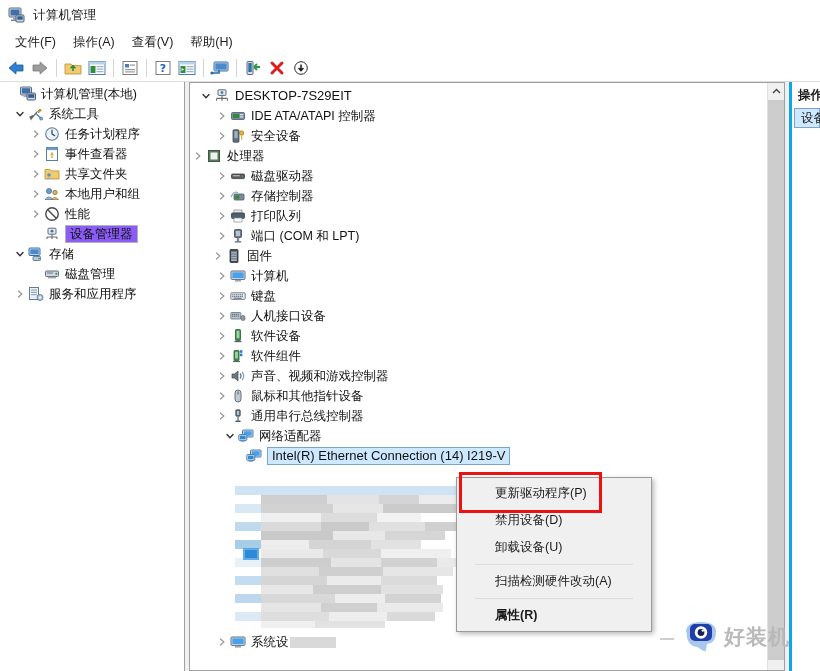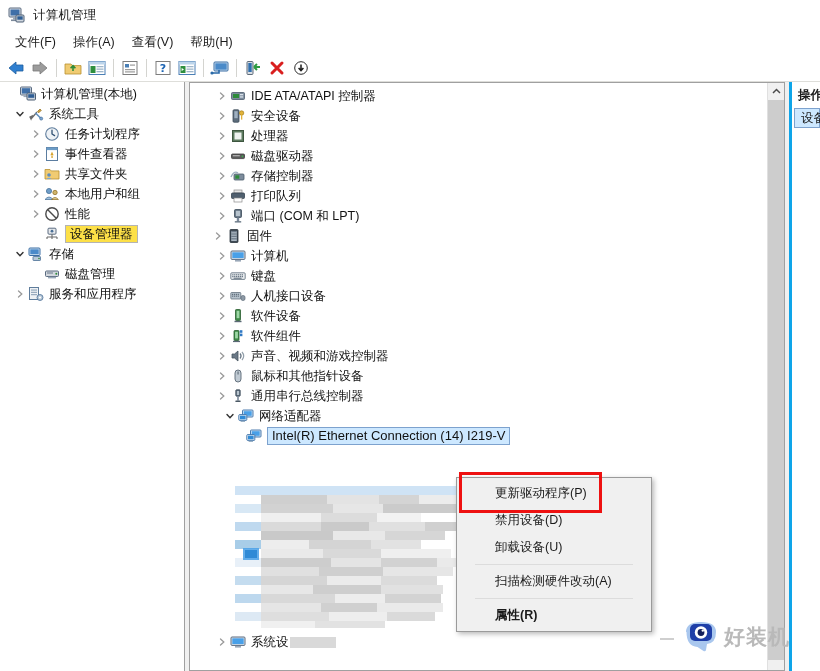--- a/index.html
+++ b/index.html
@@ -61,21 +61,21 @@
     height:20px;line-height:15px;
   }
 
   
   .row{height:20px;display:flex;align-items:center;white-space:nowrap;position:relative;}
   .row .lbl{font-size:12.5px;color:#111;line-height:20px;}
   .chev{width:16px;height:20px;flex:0 0 auto;display:flex;align-items:center;justify-content:center;}
   .chev svg{display:block;}
   .ic{width:16px;height:16px;flex:0 0 auto;margin-right:5px;position:relative;}
 
-  .row.sel-gray .lbl{background:#fde047;padding:1px 4px;border:1px solid #b4b4b4;line-height:14px;}
+  .row.sel-gray .lbl{background:#8b5cf6;padding:1px 4px;border:1px solid #b4b4b4;line-height:14px;}
   .row.sel-blue .lbl{background:#cde8ff;padding:1px 4px;border:1px solid #7da2ce;line-height:14px;}
 
   
   .vscroll{position:absolute;right:0;top:0;width:16px;height:587px;background:#f0f0f0;border-left:1px solid #e0e0e0;}
   .vscroll .arrow{width:16px;height:17px;display:flex;align-items:center;justify-content:center;background:#f0f0f0;}
   .vscroll .thumb{position:absolute;top:17px;left:0;width:16px;height:560px;background:#cdcdcd;}
 
   
   .mosaic{position:absolute;pointer-events:none;}
 
@@ -391,20 +391,35 @@
           <span class="lbl">服务和应用程序</span>
         </div>
 
       </div>
     </div>
 
     <div class="pane-mid">
 
       <div style="padding-top:3px;position:relative;">
 
+        <div class="row" style="padding-left:8px;">
+          <span class="chev">
+            <svg width="10" height="10" viewBox="0 0 10 10">
+                <path d="M2 3.5 L5 6.8 L8 3.5" stroke="#333" stroke-width="1.4" fill="none" stroke-linecap="round"></path>
+              </svg>
+          </span>
+          <span class="ic">
+            <svg width="16" height="16" viewBox="0 0 16 16">
+              <rect x="4" y="1.8" width="8" height="5.6" rx="0.8" fill="#e6e9ec" stroke="#5a6b80" stroke-width="1"></rect>
+              <circle cx="8" cy="4.6" r="1.3" fill="#4a6f96"></circle>
+              <path d="M8 7.6 V10.4 M2.6 10.4 H13.4 M2.6 10.4 V12.8 M8 10.4 V12.8 M13.4 10.4 V12.8" stroke="#6a6a6a" stroke-width="1.1" fill="none"></path>
+            </svg>
+          </span>
+          <span class="lbl" style="font-size:13px;">DESKTOP-7S29EIT</span>
+        </div>
 
         <div class="row" style="padding-left:24px;">
           <span class="chev">
               <svg width="10" height="10" viewBox="0 0 10 10">
                 <path d="M3.5 2 L6.8 5 L3.5 8" stroke="#9a9a9a" stroke-width="1.3" fill="none" stroke-linecap="round"></path>
               </svg>
             </span>
           <span class="ic">
             <svg width="16" height="16" viewBox="0 0 16 16">
                 <rect x="1.5" y="4.5" width="13" height="7" rx="1" fill="#7d8c9c" stroke="#4a5b6b" stroke-width="0.8"></rect>
@@ -426,21 +441,21 @@
             <svg width="16" height="16" viewBox="0 0 16 16">
                 <rect x="3" y="1.8" width="6" height="12.4" rx="1" fill="#5d6d7c" stroke="#3b4a58" stroke-width="0.8"></rect>
                 <rect x="4.3" y="3.2" width="3.4" height="7" fill="#9fb0c0"></rect>
                 <circle cx="11.6" cy="5" r="2.2" fill="#e2b33a" stroke="#a5801a" stroke-width="0.7"></circle>
                 <rect x="11" y="6.6" width="1.3" height="5" fill="#e2b33a"></rect>
               </svg>
           </span>
           <span class="lbl">安全设备</span>
         </div>
 
-        <div class="row" style="padding-left:24px;align-items:center;">
+        <div class="row" style="align-items:center;">
           <span class="chev">
               <svg width="10" height="10" viewBox="0 0 10 10">
                 <path d="M3.5 2 L6.8 5 L3.5 8" stroke="#9a9a9a" stroke-width="1.3" fill="none" stroke-linecap="round"></path>
               </svg>
             </span>
           <span class="ic">
             <svg width="16" height="16" viewBox="0 0 16 16">
                 <rect x="2.5" y="2.5" width="11" height="11" fill="#5d7a5f" stroke="#3d563f" stroke-width="1"></rect>
                 <rect x="4.5" y="4.5" width="7" height="7" fill="#eef2ef"></rect>
               </svg>

